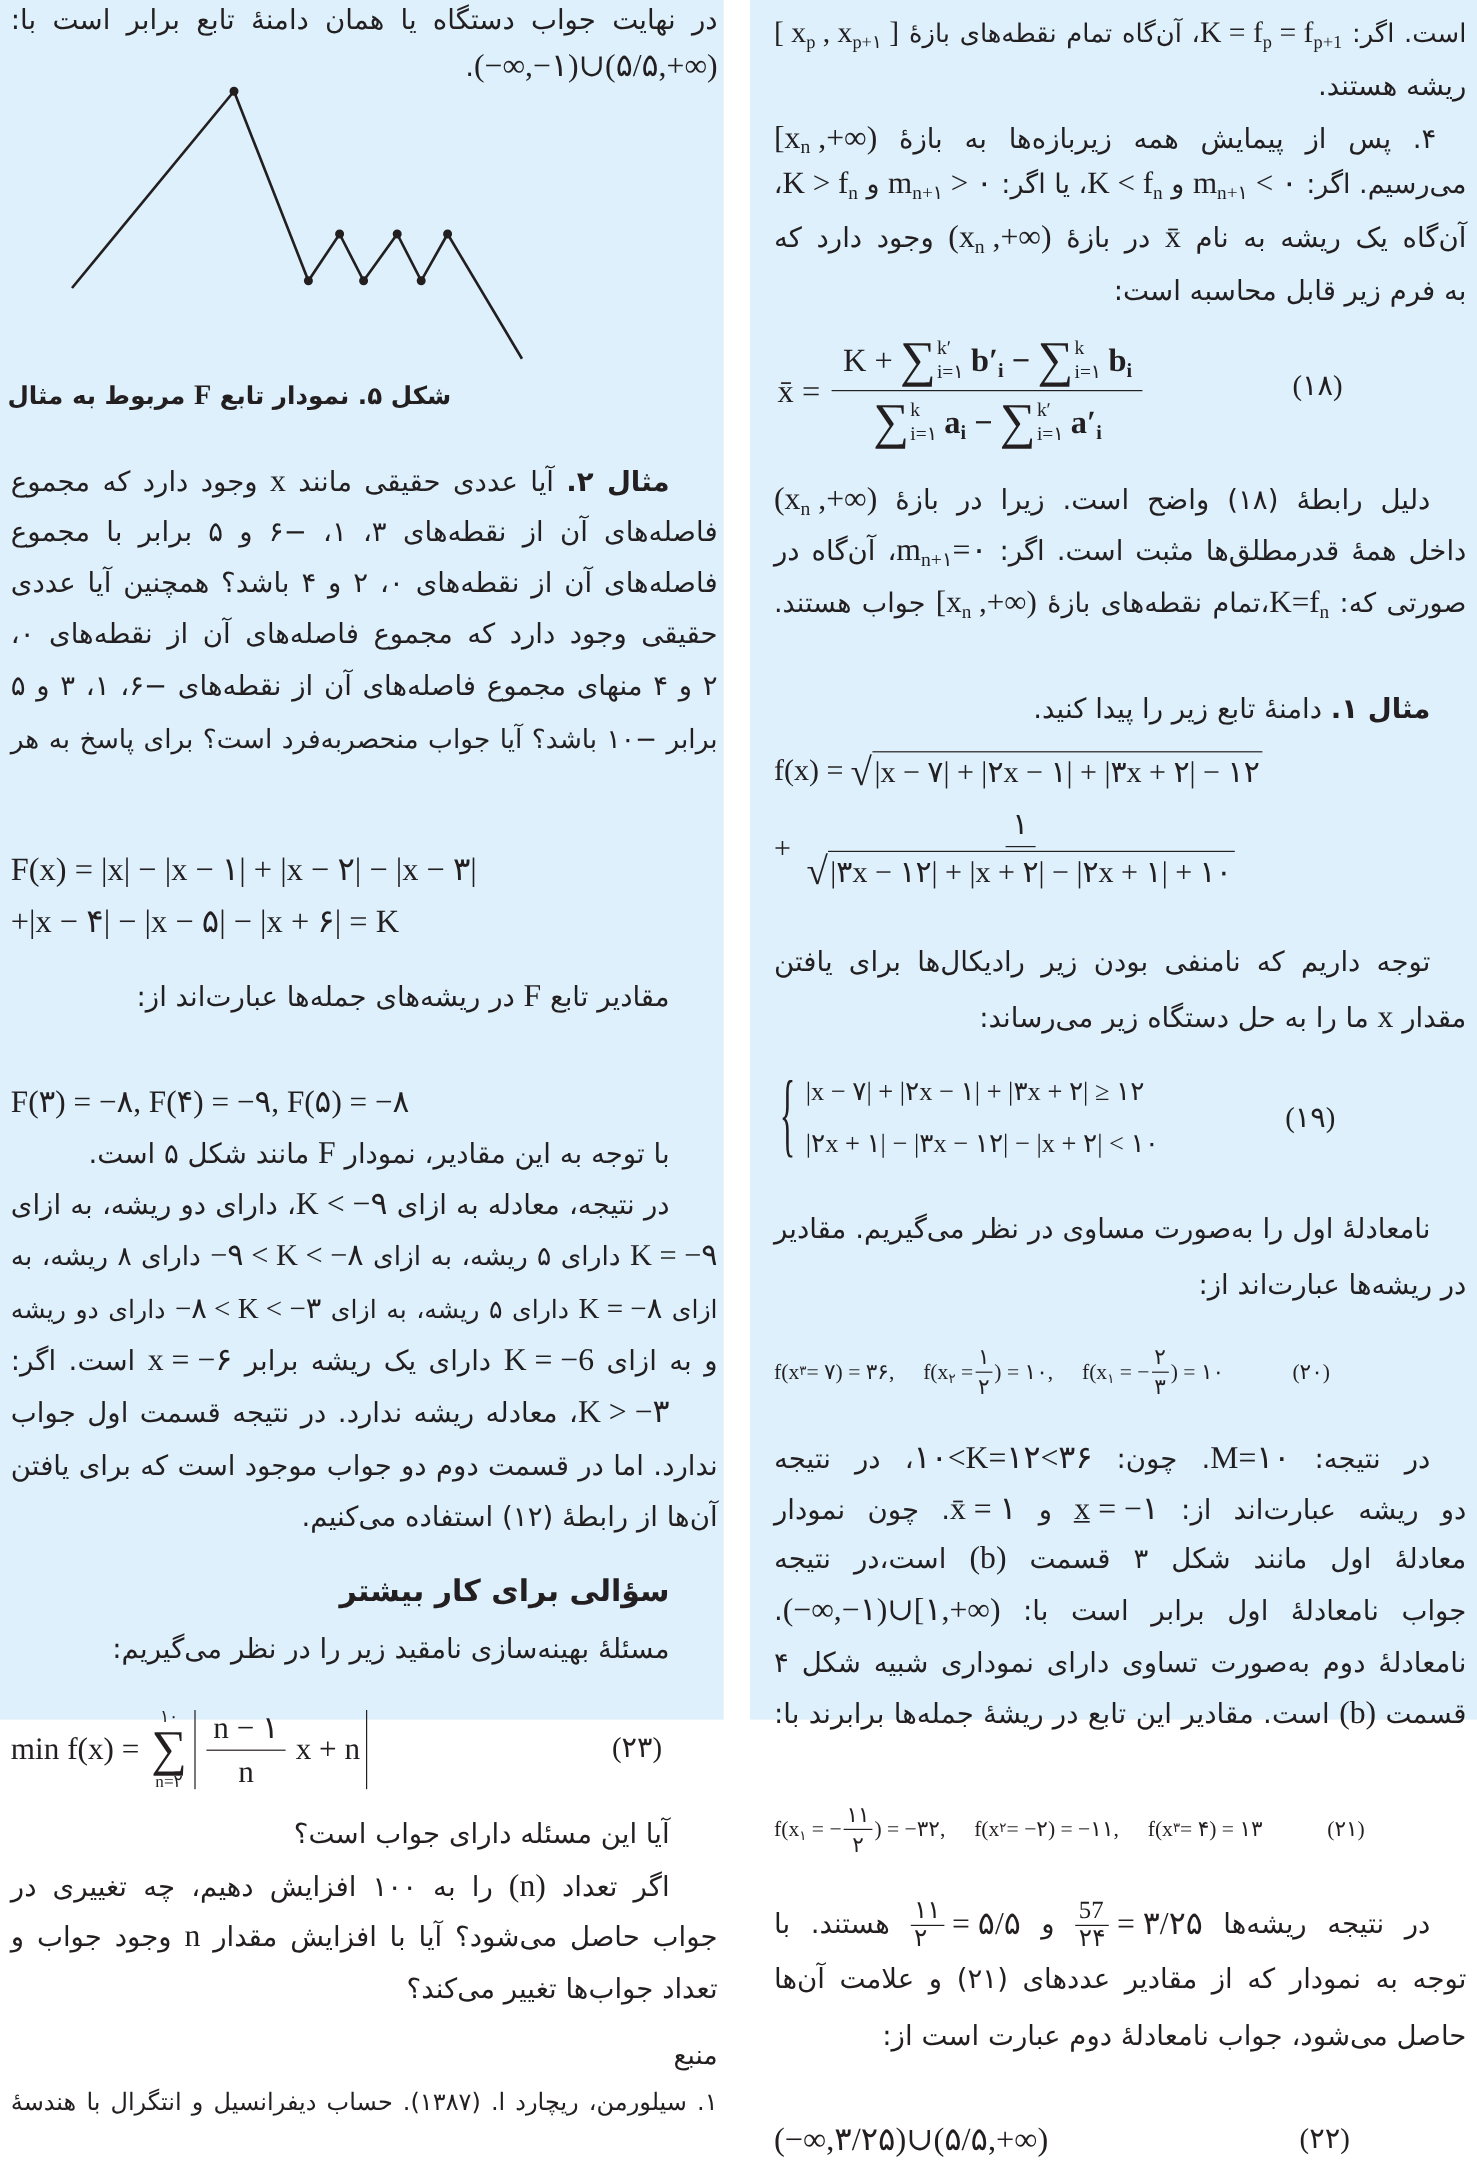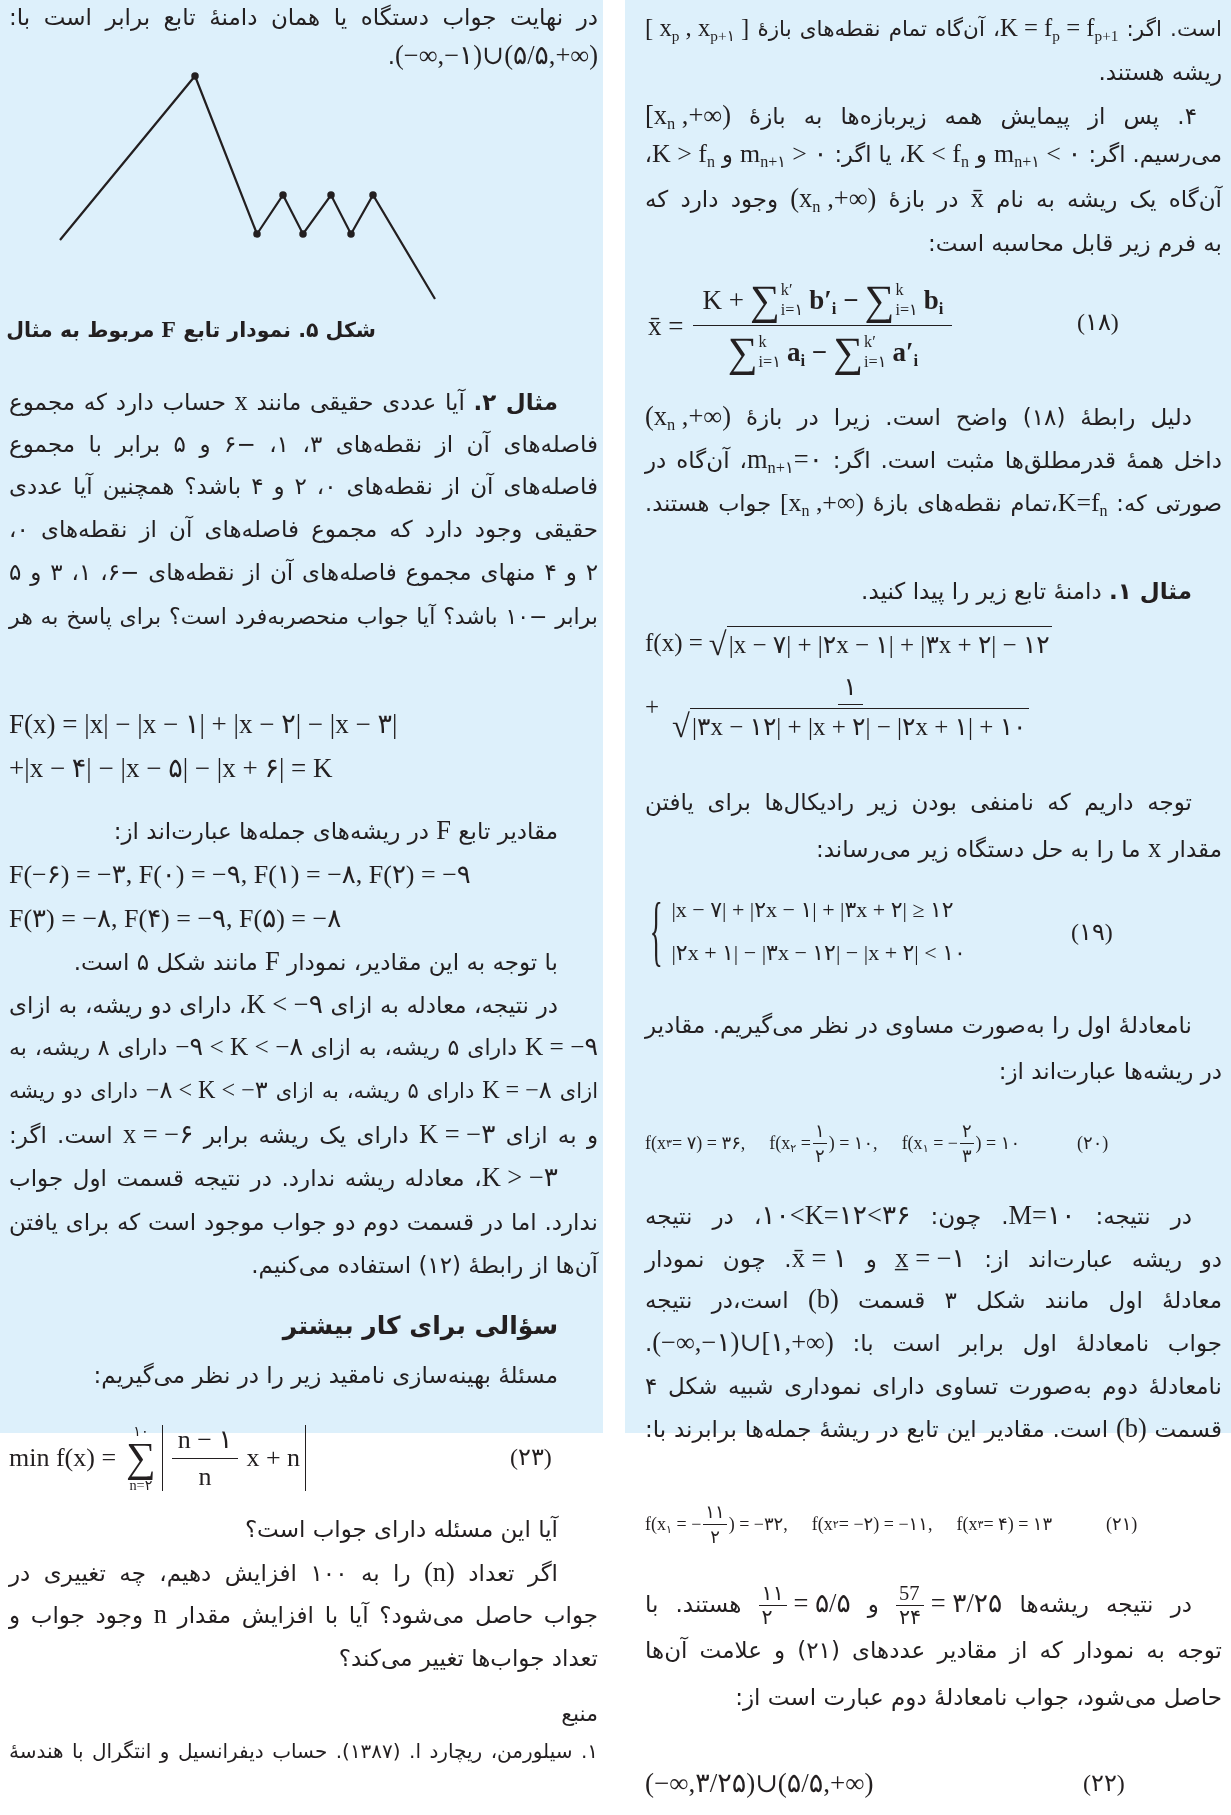--- a/index.html
+++ b/index.html
@@ -57,48 +57,45 @@
   <div class="ln j" style="top:-4px">در نهایت جواب دستگاه یا همان دامنۀ تابع برابر است با:</div>
   <div class="ln" style="top:35px"><span class="m">(−∞,−۱)∪(۵/۵,+∞)</span><span>.</span></div>
 
   <svg class="fig" width="603" height="320">
     <polyline fill="none" stroke="#231f20" stroke-width="2.2" stroke-linejoin="miter" points="60,240 195,76 257,234 283,195 303,234 331,195 351,234 373,195 435,299"></polyline>
     <path fill="none" stroke="#231f20" stroke-width="7.5" stroke-linecap="round" d="M195,76h0M257,234h0M283,195h0M303,234h0M331,195h0M351,234h0M373,195h0"></path>
   </svg>
 
   <div class="ln cap" style="top: 309px; font-size: 20.5px;"><span>شکل ۵.</span><span> نمودار تابع </span><span class="m">F</span><span> مربوط به مثال</span></div>
 
-  <div class="ln j ind" style="top:381px"><span class="b">مثال ۲.</span><span> آیا عددی حقیقی مانند </span><span class="m">x</span><span> حساب دارد که مجموع</span></div>
+  <div class="ln j ind" style="top:381px"><span class="b">مثال ۲.</span><span> آیا عددی حقیقی مانند </span><span class="m">x</span><span> وجود دارد که مجموع</span></div>
   <div class="ln j" style="top:423px">فاصله‌های آن از نقطه‌های ۳، ۱، −۶ و ۵ برابر با مجموع</div>
   <div class="ln j" style="top:465px">فاصله‌های آن از نقطه‌های ۰، ۲ و ۴ باشد؟ همچنین آیا عددی</div>
   <div class="ln j" style="top:508px">حقیقی وجود دارد که مجموع فاصله‌های آن از نقطه‌های ۰،</div>
   <div class="ln j" style="top:551px">۲ و ۴ منهای مجموع فاصله‌های آن از نقطه‌های −۶، ۱، ۳ و ۵</div>
   <div class="ln j" style="top: 596px; font-size: 22px;">برابر −۱۰ باشد؟ آیا جواب منحصربه‌فرد است؟ برای پاسخ به هر</div>
 
   <div class="eq" style="left:9px;top:703px;height:42px">
       <span>F(x) = |x| − |x − ۱| + |x − ۲| − |x − ۳|</span>
     </div>
   <div class="eq" style="left:9px;top:747px;height:42px">
       <span>+|x − ۴| − |x − ۵| − |x + ۶| = K</span>
     </div>
 
   <div class="ln ind" style="top:810px"><span>مقادیر تابع </span><span class="m">F</span><span> در ریشه‌های جمله‌ها عبارت‌اند از:</span></div>
 
-  <div class="eq" style="left:9px;top:853px;height:42px;font-size:26px">
-      <span>F(−۶) = −۳,  F(۰) = −۹,  F(۱) = −۸,  F(۲) = −۹</span>
-    </div>
   <div class="eq" style="left:9px;top:897px;height:42px;font-size:26px">
       <span>F(۳) = −۸,   F(۴) = −۹,   F(۵) = −۸</span>
     </div>
 
   <div class="ln ind" style="top:941px"><span>با توجه به این مقادیر، نمودار </span><span class="m">F</span><span> مانند شکل ۵ است.</span></div>
   <div class="ln j ind" style="top:984px"><span>در نتیجه، معادله به ازای </span><span class="m">K &lt; −۹</span><span>، دارای دو ریشه، به ازای</span></div>
   <div class="ln j" style="top: 1027px; font-size: 22px;"><span class="m">K = −۹</span><span> دارای ۵ ریشه، به ازای </span><span class="m">−۹ &lt; K &lt; −۸</span><span> دارای ۸ ریشه، به</span></div>
   <div class="ln j" style="top: 1070px; font-size: 21px;"><span>ازای </span><span class="m">K = −۸</span><span> دارای ۵ ریشه، به ازای </span><span class="m">−۸ &lt; K &lt; −۳</span><span> دارای دو ریشه</span></div>
-  <div class="ln j" style="top:1114px"><span>و به ازای </span><span class="m">K = −۳</span><span> دارای یک ریشه برابر </span><span class="m">x = −۶</span><span> است. اگر:</span></div>
+  <div class="ln j" style="top:1114px"><span>و به ازای </span><span class="m">K = −6</span><span> دارای یک ریشه برابر </span><span class="m">x = −۶</span><span> است. اگر:</span></div>
   <div class="ln j ind" style="top:1157px"><span class="m">K &gt; −۳</span><span>، معادله ریشه ندارد. در نتیجه قسمت اول جواب</span></div>
   <div class="ln j" style="top:1201px">ندارد. اما در قسمت دوم دو جواب موجود است که برای یافتن</div>
   <div class="ln" style="top:1244px">آن‌ها از رابطۀ (۱۲) استفاده می‌کنیم.</div>
 
   <div class="ln ind b" style="top:1305px;font-size:25px">سؤالی برای کار بیشتر</div>
   <div class="ln ind" style="top:1354px">مسئلۀ بهینه‌سازی نامقید زیر را در نظر می‌گیریم:</div>
 
   <div class="eq" style="left:9px;top:1420px;height:76px;font-size:26px">
     <span style="margin-right:4px">min f(x) =</span>
     <span class="sumv">

